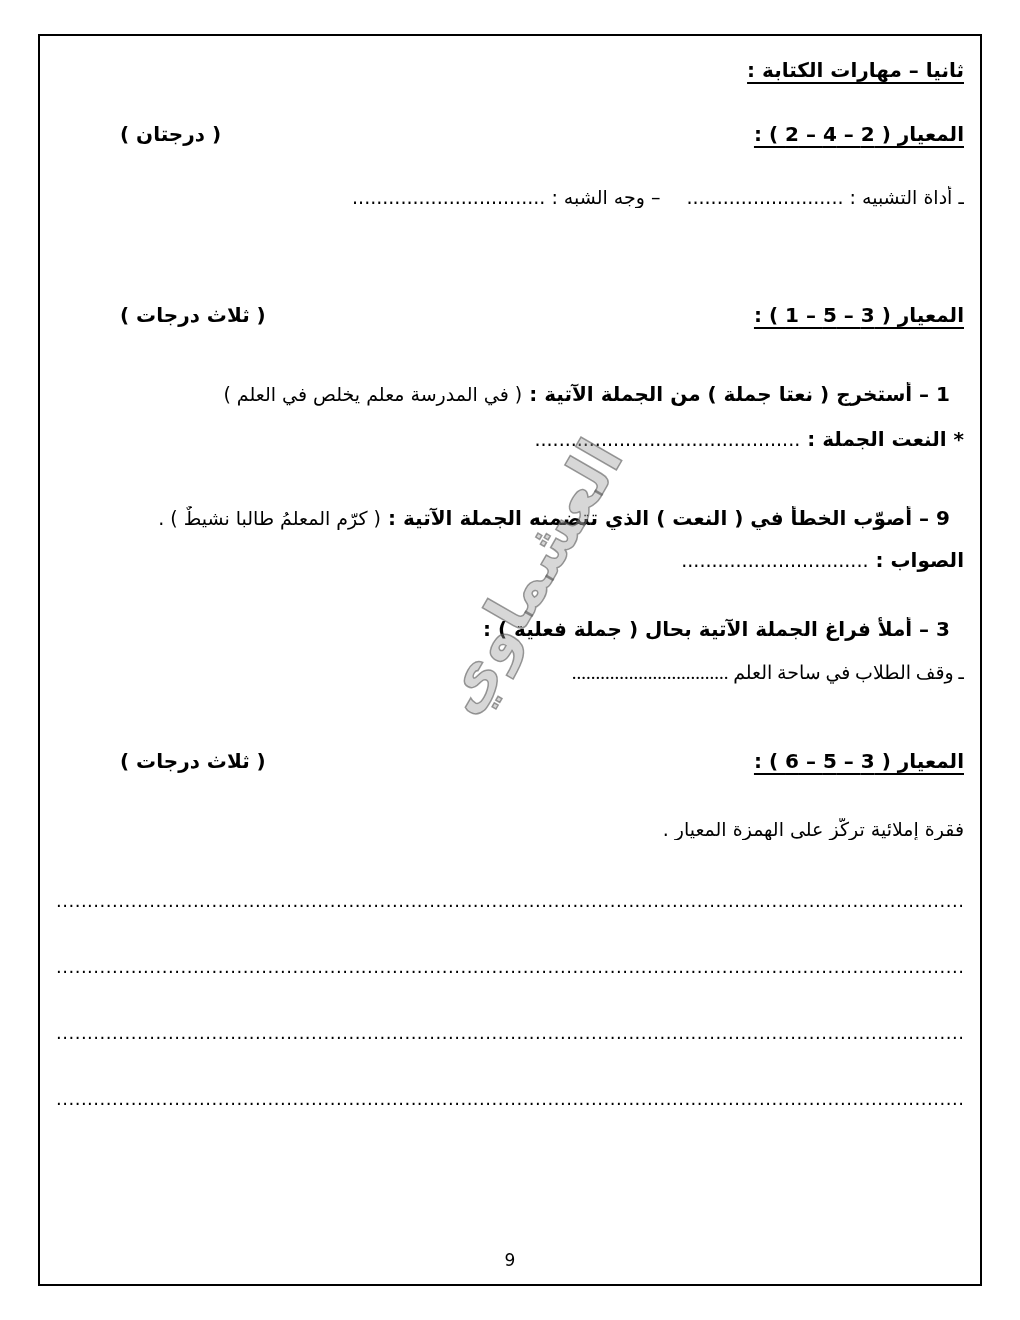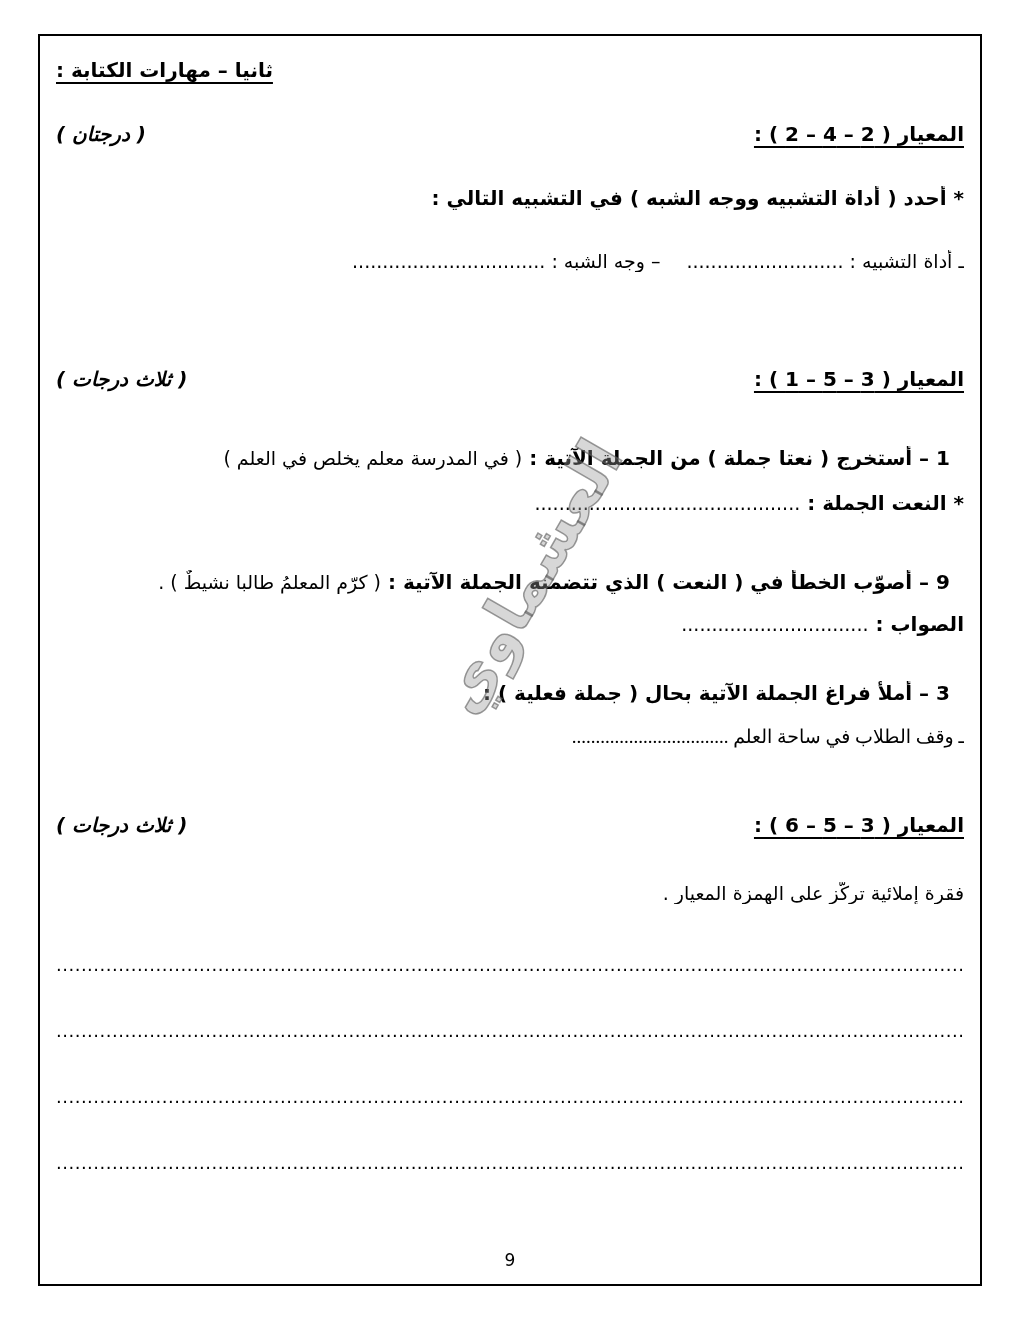--- a/index.html
+++ b/index.html
@@ -20,21 +20,21 @@
   .content{
     direction:rtl;
     color:#000;
     font-size:19px;
     position:relative;
     height:100%;
   }
   .bold{font-weight:bold;font-size:20px;}
   .uline{text-decoration:underline;text-underline-offset:5px;}
   .row{display:flex;justify-content:space-between;align-items:baseline;}
-  .row .score{font-style:italic;}
+  .row .score{margin-left:64px;}
   .answers-row{display:flex;gap:26px;align-items:baseline;}
   .line{white-space:nowrap;overflow:hidden;}
   .mt40{margin-top:40px;}
   .mt45{margin-top:45px;}
   .mt50{margin-top:50px;}
   .mt55{margin-top:55px;}
   .mt65{margin-top:65px;}
   .mt95{margin-top:95px;}
   .dotline{
     white-space:nowrap;
@@ -67,28 +67,27 @@
     color:#000;
     direction:ltr;
   }
 </style>
 </head>
 <body>
 
 <div class="frame">
   <div class="content">
 
-    <div class="bold uline" style="text-align:left;">ثانيا – مهارات الكتابة :</div>
+    <div class="bold uline" style="text-align:right;">ثانيا – مهارات الكتابة :</div>
 
     <div class="row mt40">
       <span class="bold uline">المعيار ( 2 – 4 – 2 ) :</span>
       <span class="bold score">( درجتان )</span>
     </div>
 
-    <div class="bold mt40 line">* أحدد ( أداة التشبيه ووجه الشبه ) في التشبيه التالي :</div>
 
 
     <div class="answers-row mt40">
       <span class="line">ـ أداة التشبيه : ..........................</span>
       <span class="line">– وجه الشبه : ................................</span>
     </div>
 
     <div class="row mt95">
       <span class="bold uline">المعيار ( 3 – 5 – 1 ) :</span>
       <span class="bold score">( ثلاث درجات )</span>

